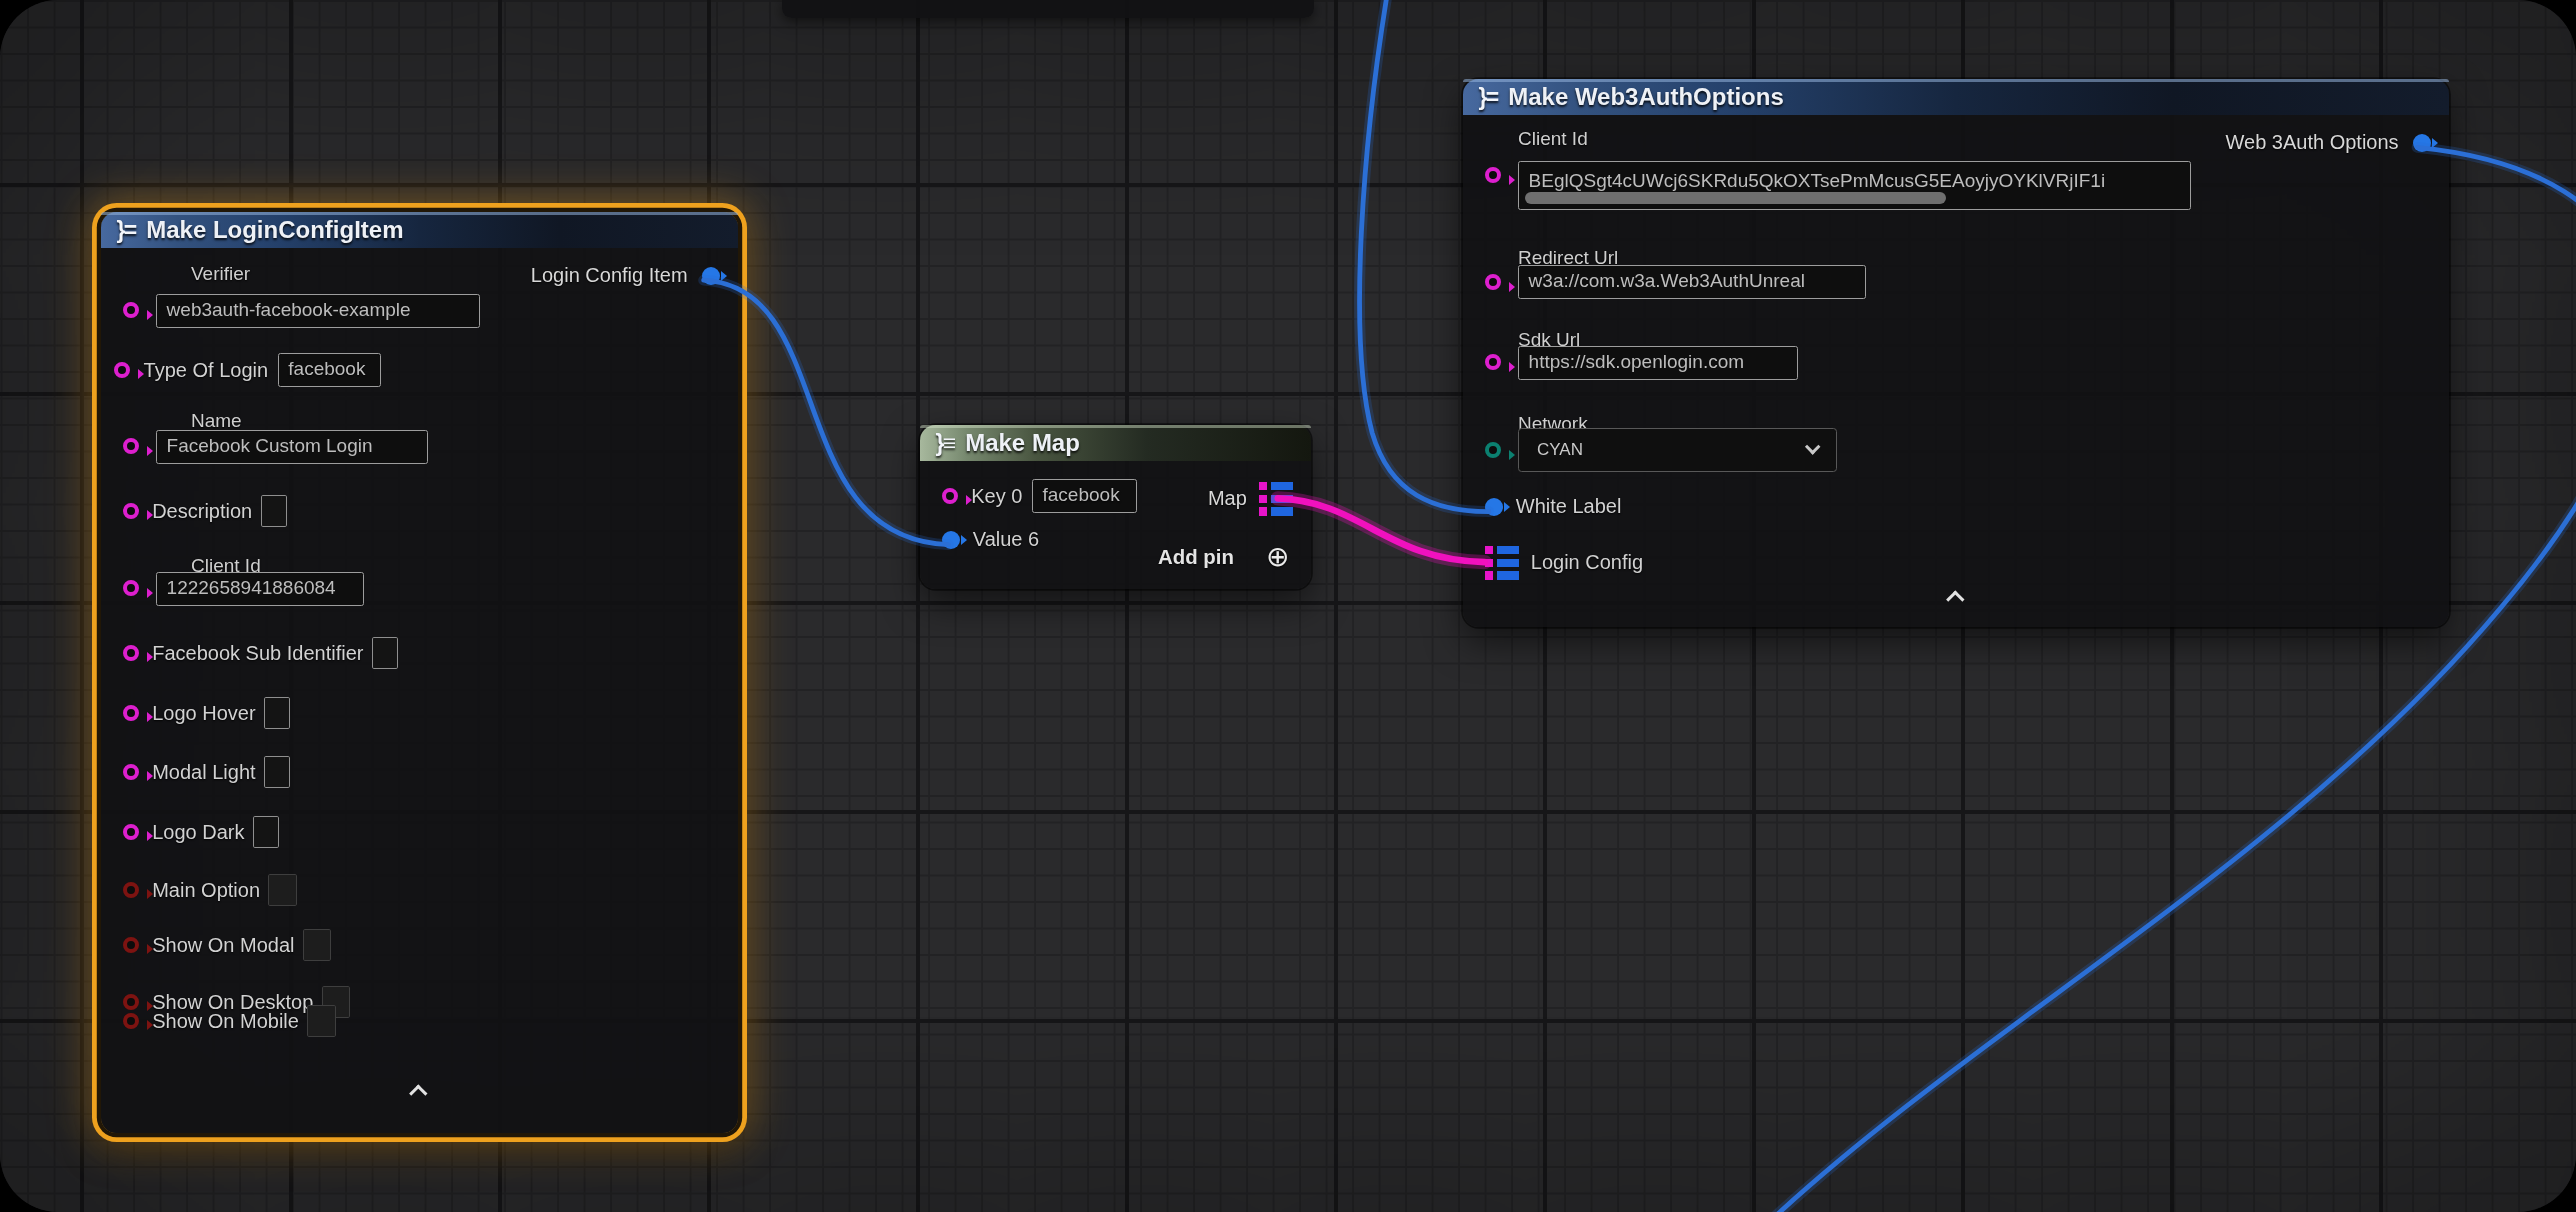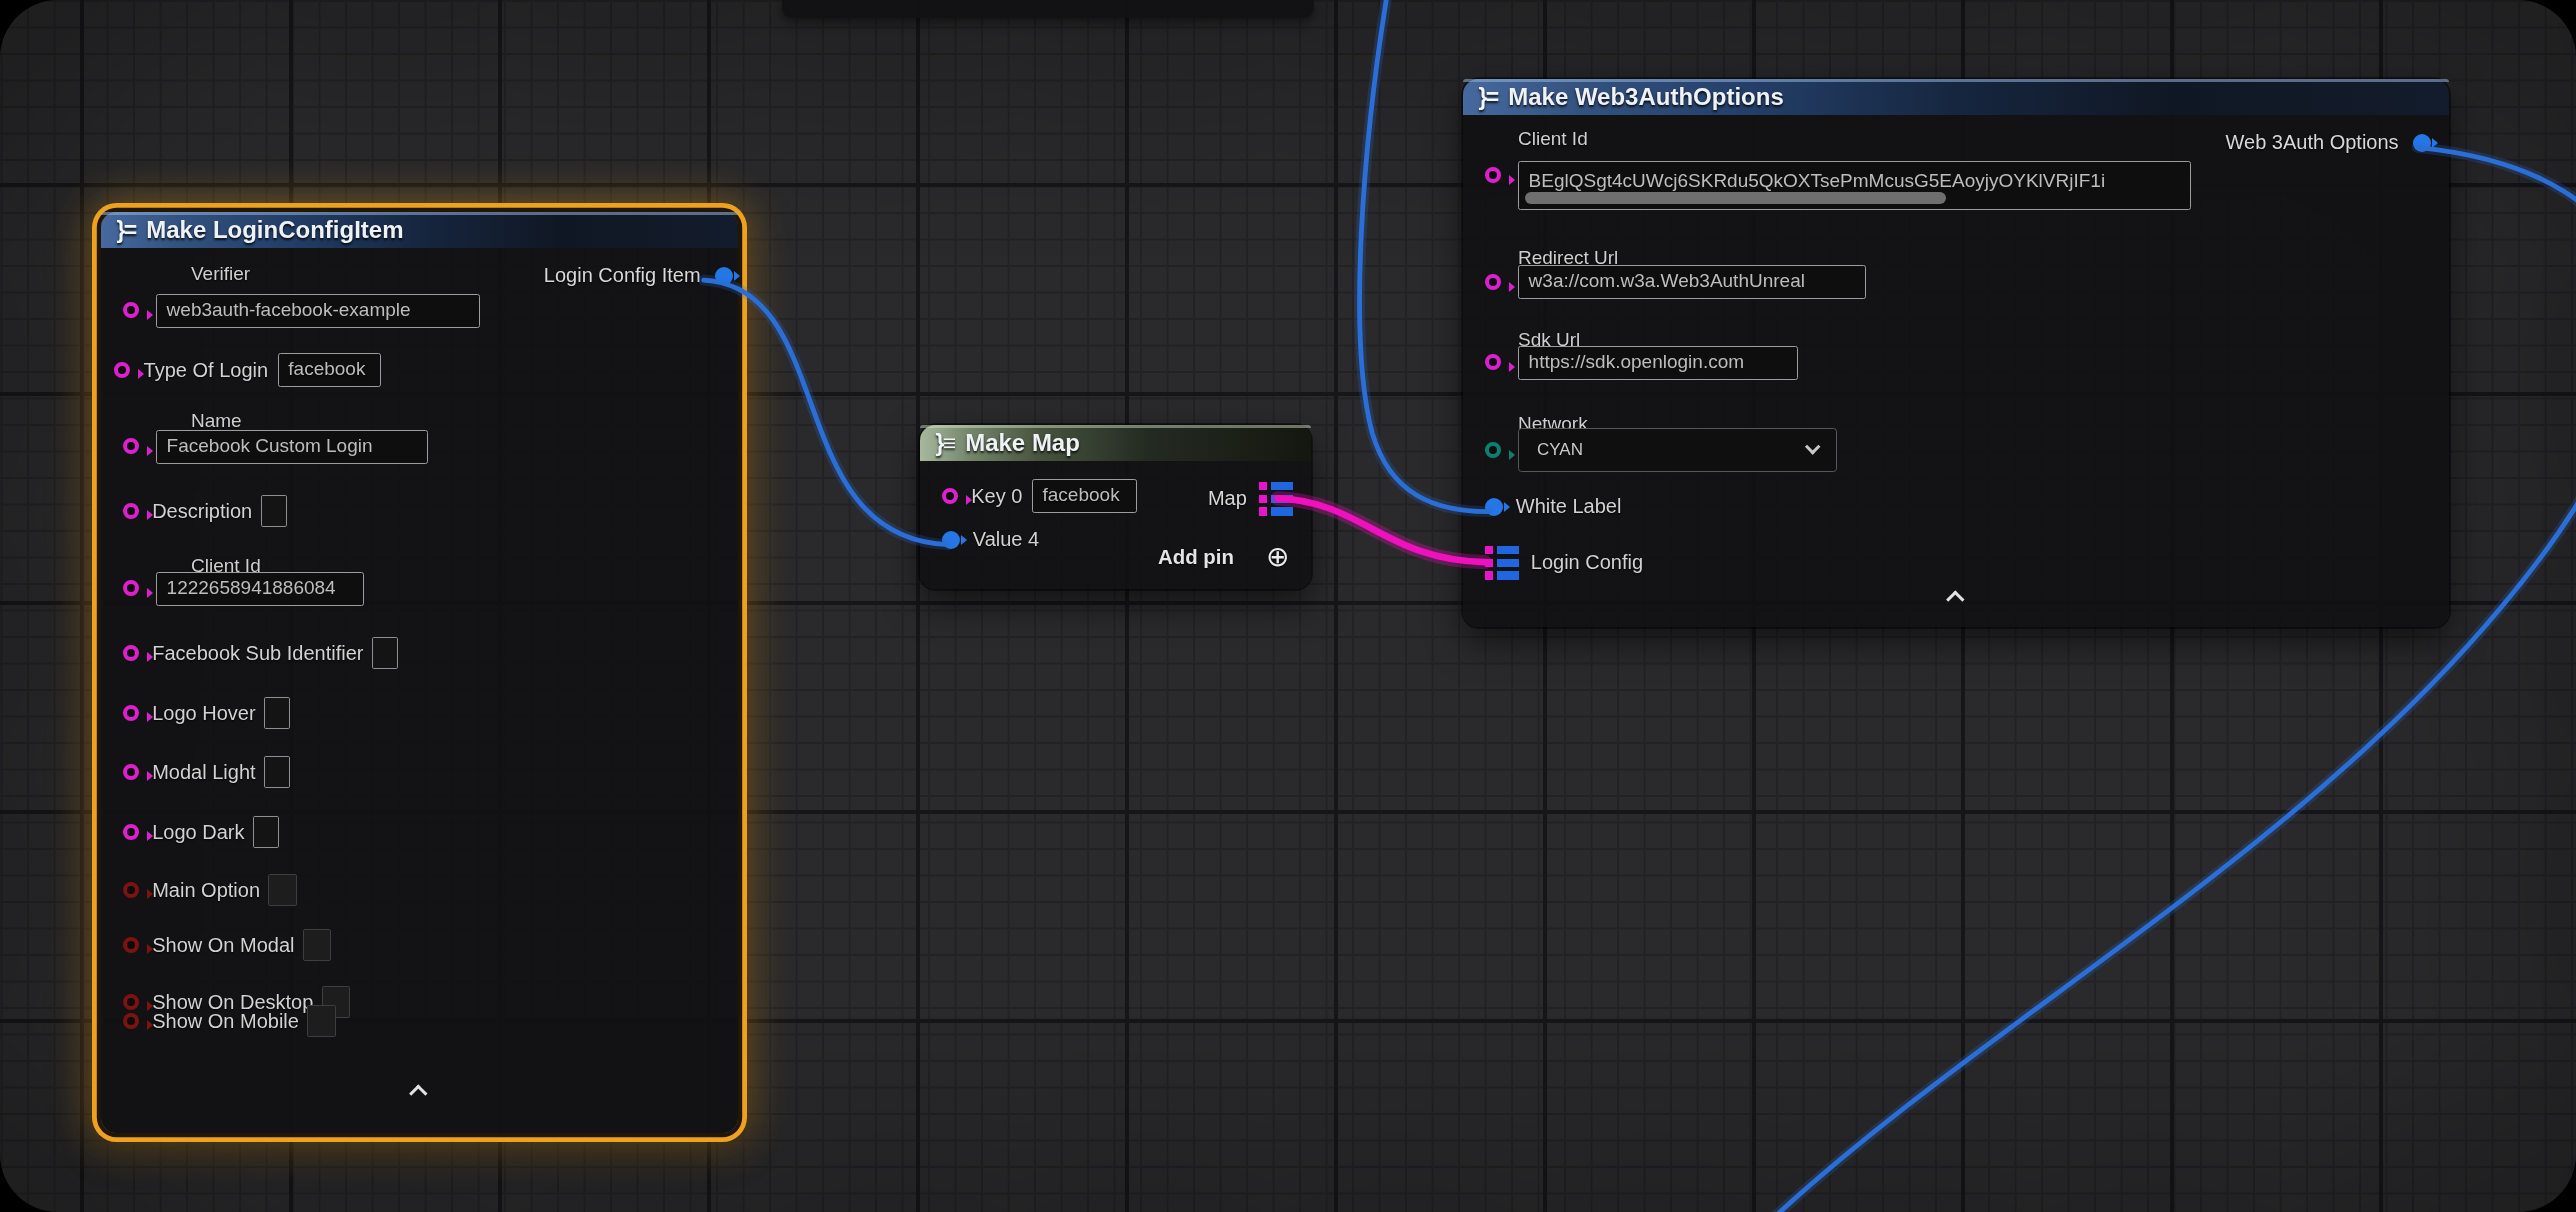--- a/index.html
+++ b/index.html
@@ -99,21 +99,21 @@
     <path d="M 4020 245 C 4420 285, 4540 560, 4160 1010 C 3810 1430, 3300 1700, 2945 2030" fill="none" stroke="#2b6fd6" stroke-width="18" stroke-opacity="0.22" stroke-linecap="round"></path>
     <path d="M 4020 245 C 4420 285, 4540 560, 4160 1010 C 3810 1430, 3300 1700, 2945 2030" fill="none" stroke="#2b6fd6" stroke-width="8" stroke-linecap="round"></path>
   </svg>
 
   <div class="node selected" style="left:101px;top:212px;width:637px;height:921px;">
     <div class="nhead head-blue">
       <span class="hicon">}=</span>
       <span>Make LoginConfigItem</span>
     </div>
 
-    <div class="outrow" style="top:52px;right:5px;">
+    <div class="outrow" style="top:52px;right:18px;">
       <span>Login Config Item</span>
       <span class="pin filled c-obj"></span>
     </div>
 
     <div class="flabel" style="top:51px;left:90px;">Verifier</div>
     <span class="pin hollow c-str" style="position:absolute;top:90px;left:21.6px;"></span>
     <div class="field" style="top:82px;left:55px;width:324px;">web3auth-facebook-example</div>
 
     <div class="prow" style="top:141px;left:13px;">
       <span class="pin hollow c-str"></span>
@@ -205,21 +205,21 @@
           <span class="mv"></span>
           <span class="mk"></span>
           <span class="mv"></span>
           <span class="mk"></span>
           <span class="mv"></span>
       </span>
     </div>
 
     <div class="prow" style="top:103px;left:21.6px;">
       <span class="pin filled c-obj"></span>
-      <span>Value 4</span>
+      <span>Value 6</span>
     </div>
 
     <div class="addpin" style="position:absolute;top:118px;right:21.6px;gap:32px;">
       <span>Add pin</span>
       <span class="plus">⊕</span>
     </div>
   </div>
 
   <div class="node" style="left:1463px;top:79px;width:986px;height:548px;">
     <div class="nhead head-blue">

